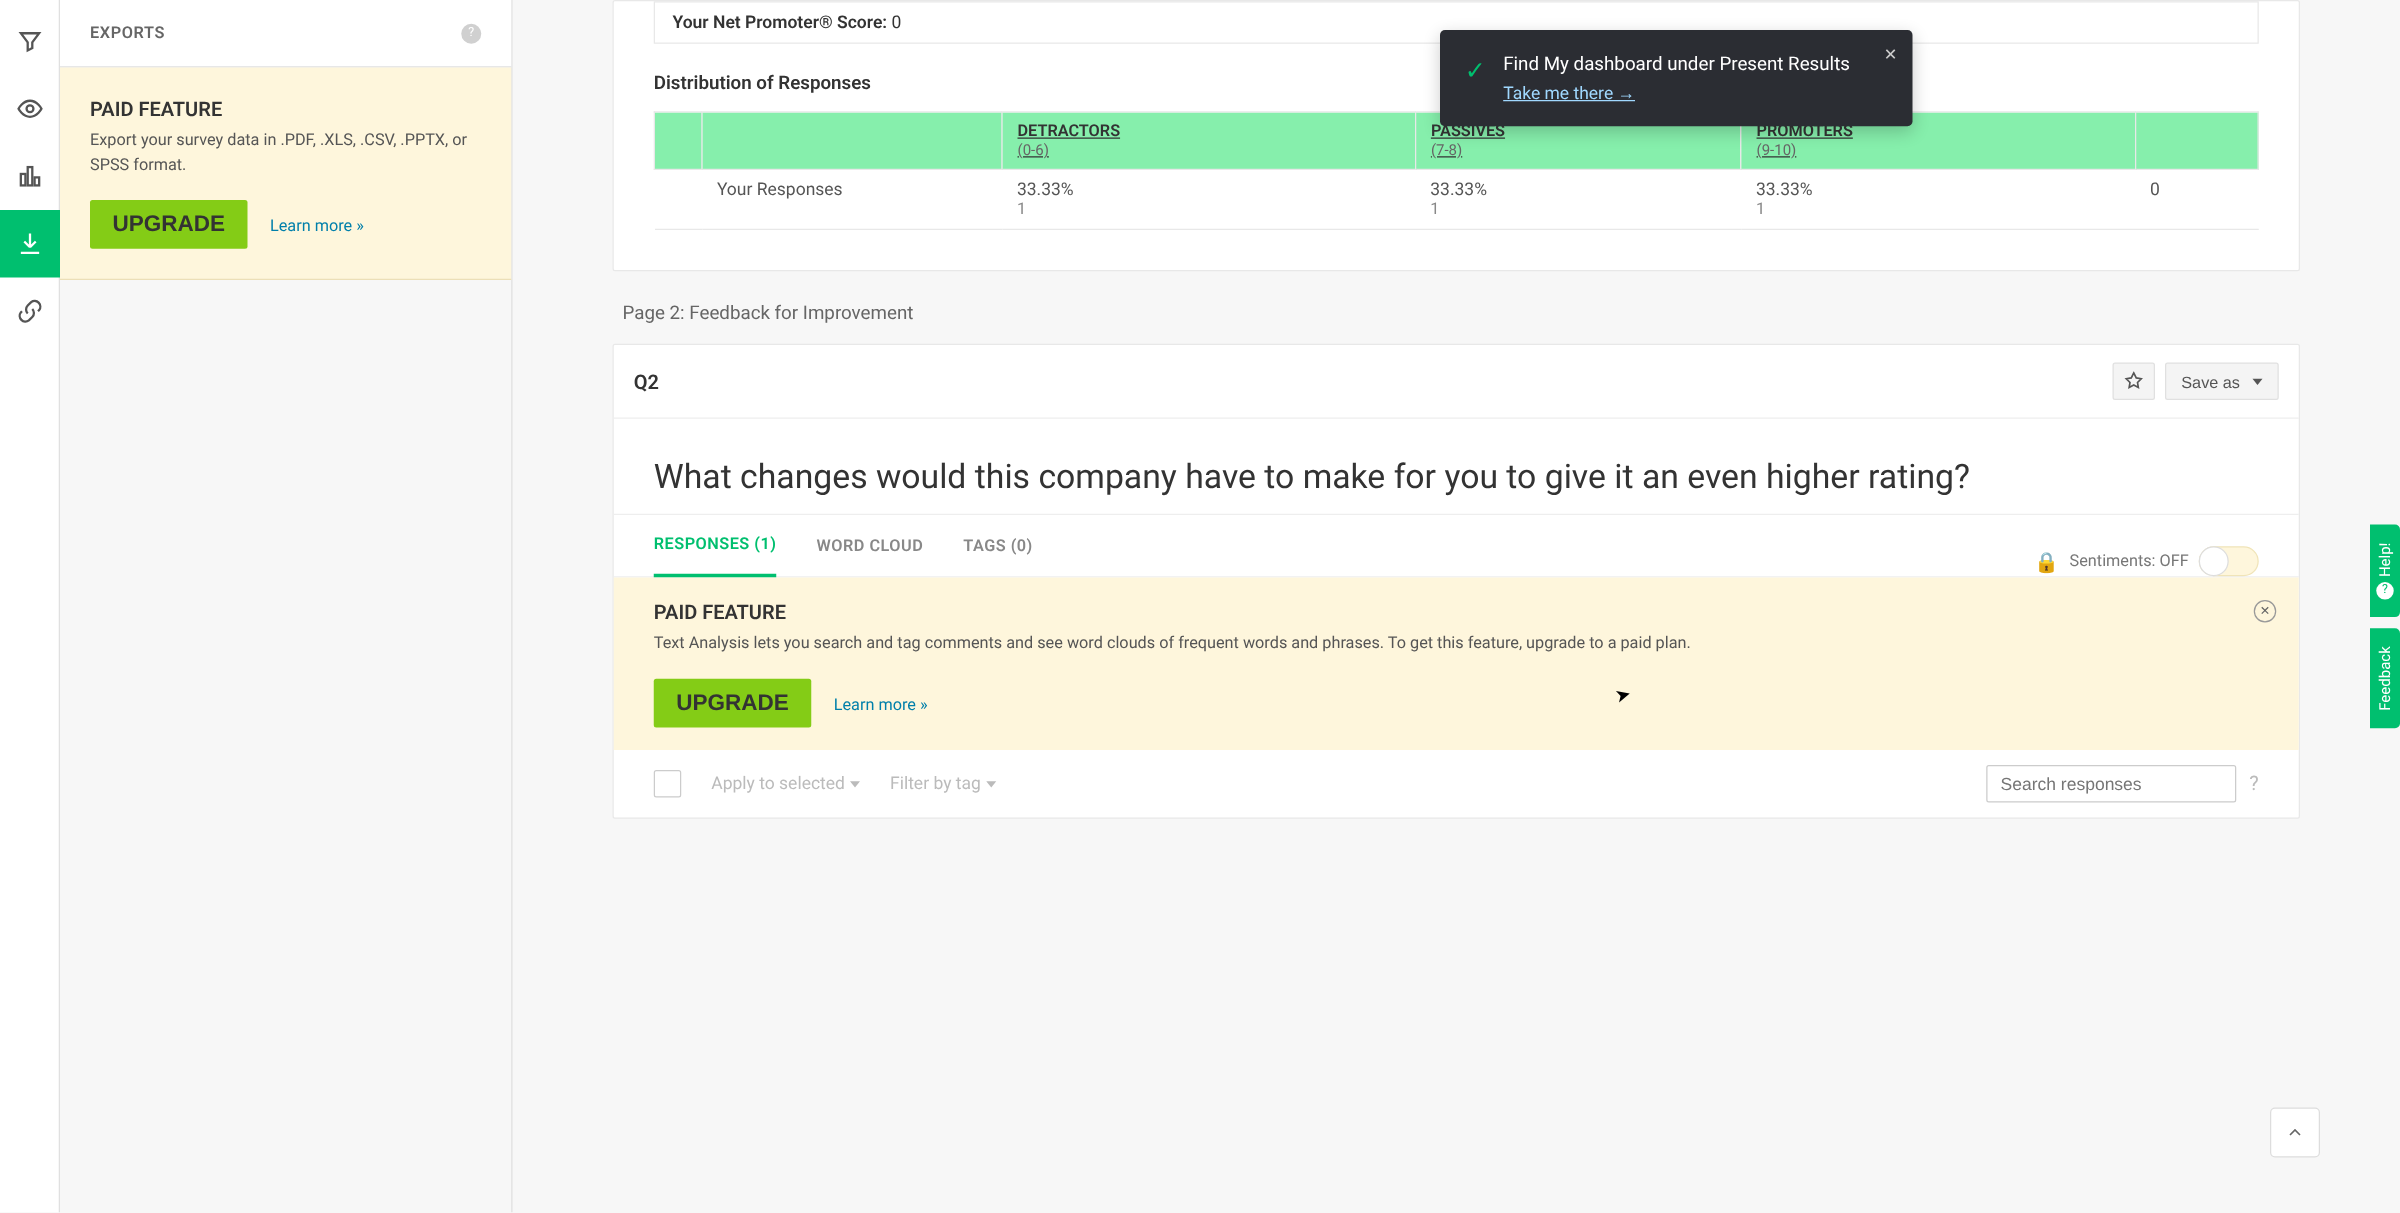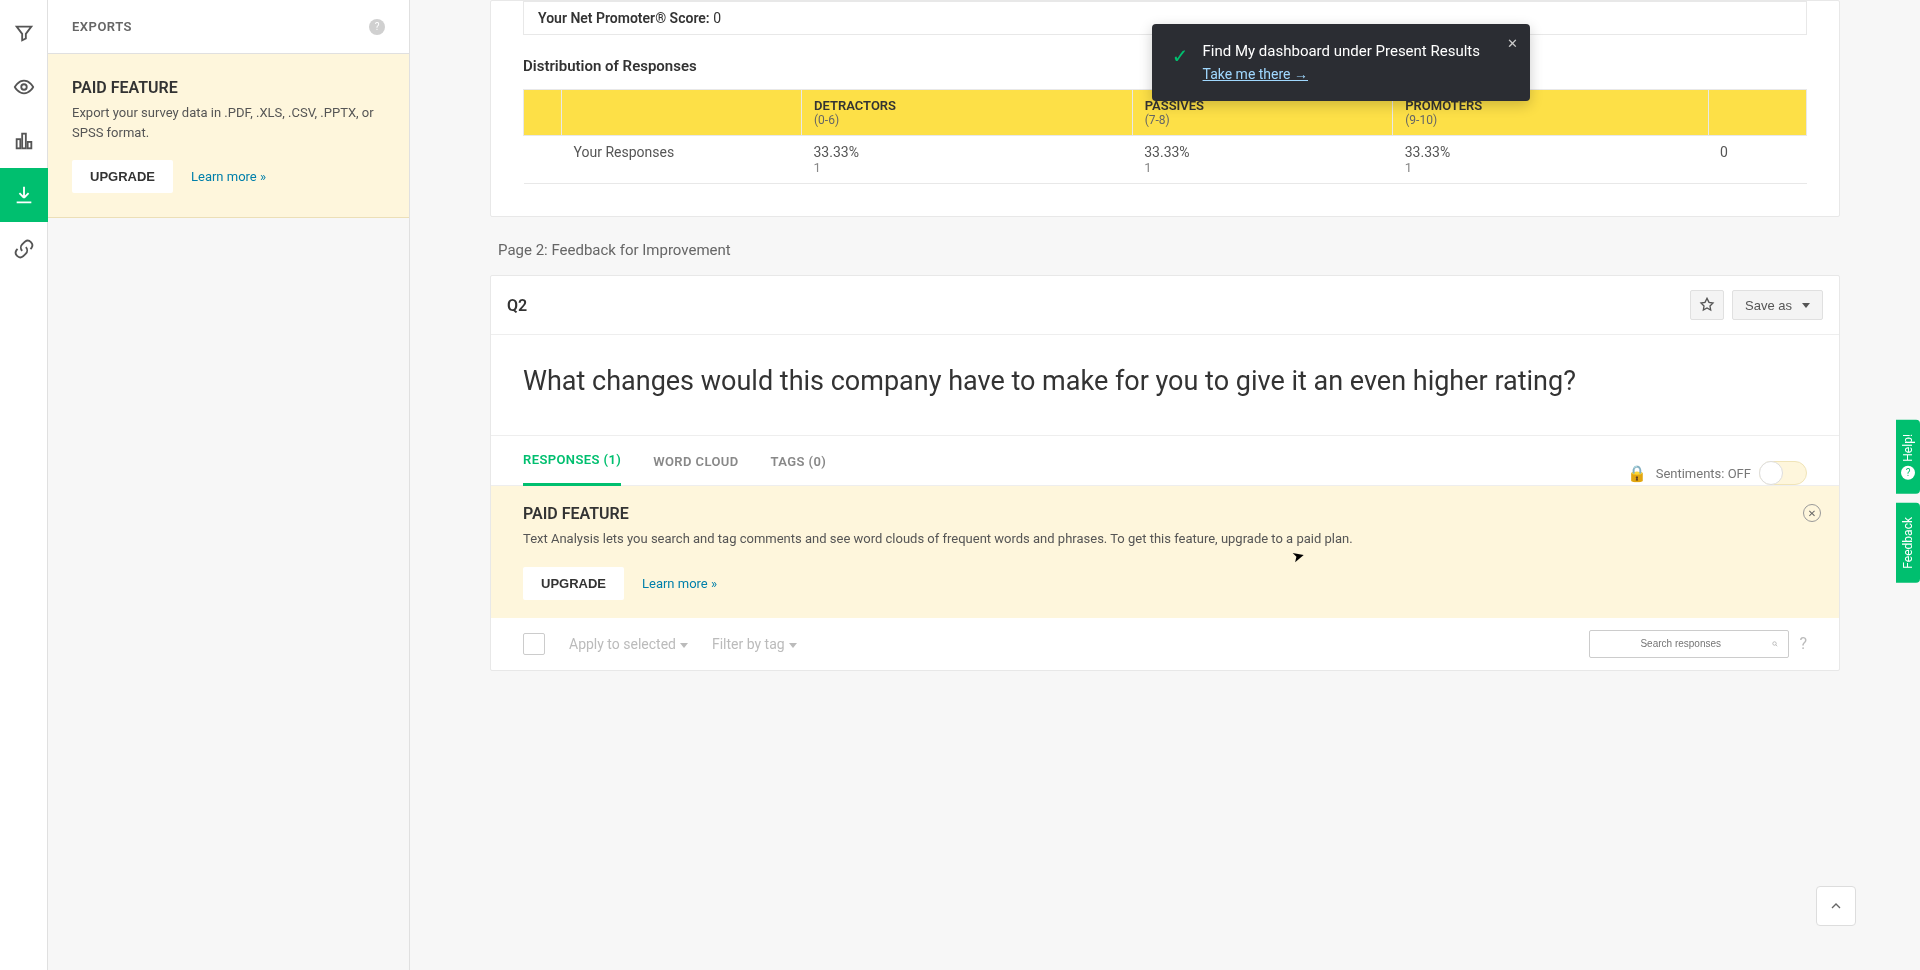--- a/index.html
+++ b/index.html
@@ -87,23 +87,23 @@
       margin-bottom: 6px;
     }
     .paid-desc {
       font-size: 13px;
       color: #555;
       line-height: 1.5;
       margin-bottom: 18px;
     }
     .upgrade-btn {
       display: inline-block;
-      background: #ffffff;
+      background: #84cc16;
       color: #333;
-      font-size: 13px;
+      font-size: 18px;
       font-weight: 600;
       padding: 9px 18px;
       border: none;
       border-radius: 2px;
       cursor: pointer;
     }
     .learn-more {
       margin-left: 14px;
       font-size: 13px;
       color: #007faa;
@@ -137,27 +137,28 @@
       font-size: 15px;
       font-weight: 600;
       margin: 0 0 14px 0;
     }
     .dist-table {
       width: 100%;
       border-collapse: collapse;
       font-size: 14px;
     }
     .dist-table th {
-      background: #fde047;
+      background: #86efac;
       text-align: left;
       padding: 8px 12px;
       font-weight: 600;
       font-size: 13px;
       border: 1px solid #e8e8e8;
       color: #333;
+      text-decoration: underline;
     }
     .dist-table th .sub {
       display: block;
       font-weight: 400;
       font-size: 12px;
       color: #666;
     }
     .dist-table td {
       padding: 8px 12px;
       border-bottom: 1px solid #e8e8e8;
@@ -204,21 +205,21 @@
       gap: 6px;
       text-align: center;
     }
     .pin-btn { padding: 6px 8px; }
     .q-body { padding: 28px 32px 0 32px; }
     .q-title {
       font-size: 27px;
       font-weight: 400;
       color: #333;
       line-height: 1.35;
-      margin-bottom: 36px;
+      margin-bottom: 12px;
     }
     .q-stats {
       font-size: 14px;
       color: #777;
       margin-bottom: 28px;
     }
     .q-stats span { margin-right: 28px; }
     .tabs-row {
       display: flex;
       align-items: flex-end;
@@ -314,22 +315,21 @@
       width: 200px;
       display: flex;
       align-items: center;
       color: #aaa;
       font-size: 14px;
     }
     .search-box input {
       border: none;
       outline: none;
       flex: 1;
-      font-size: 10px;
-      margin-left: 40px;
+      font-size: 14px;
     }
     .toast {
       position: absolute;
       top: 24px;
       right: 390px;
       background: #2b2d33;
       color: #fff;
       border-radius: 4px;
       padding: 18px 50px 18px 20px;
       display: flex;

